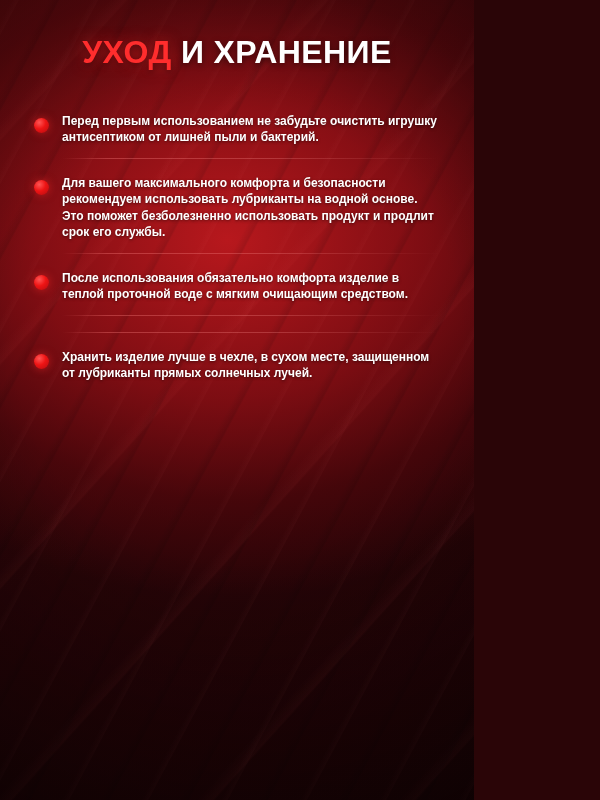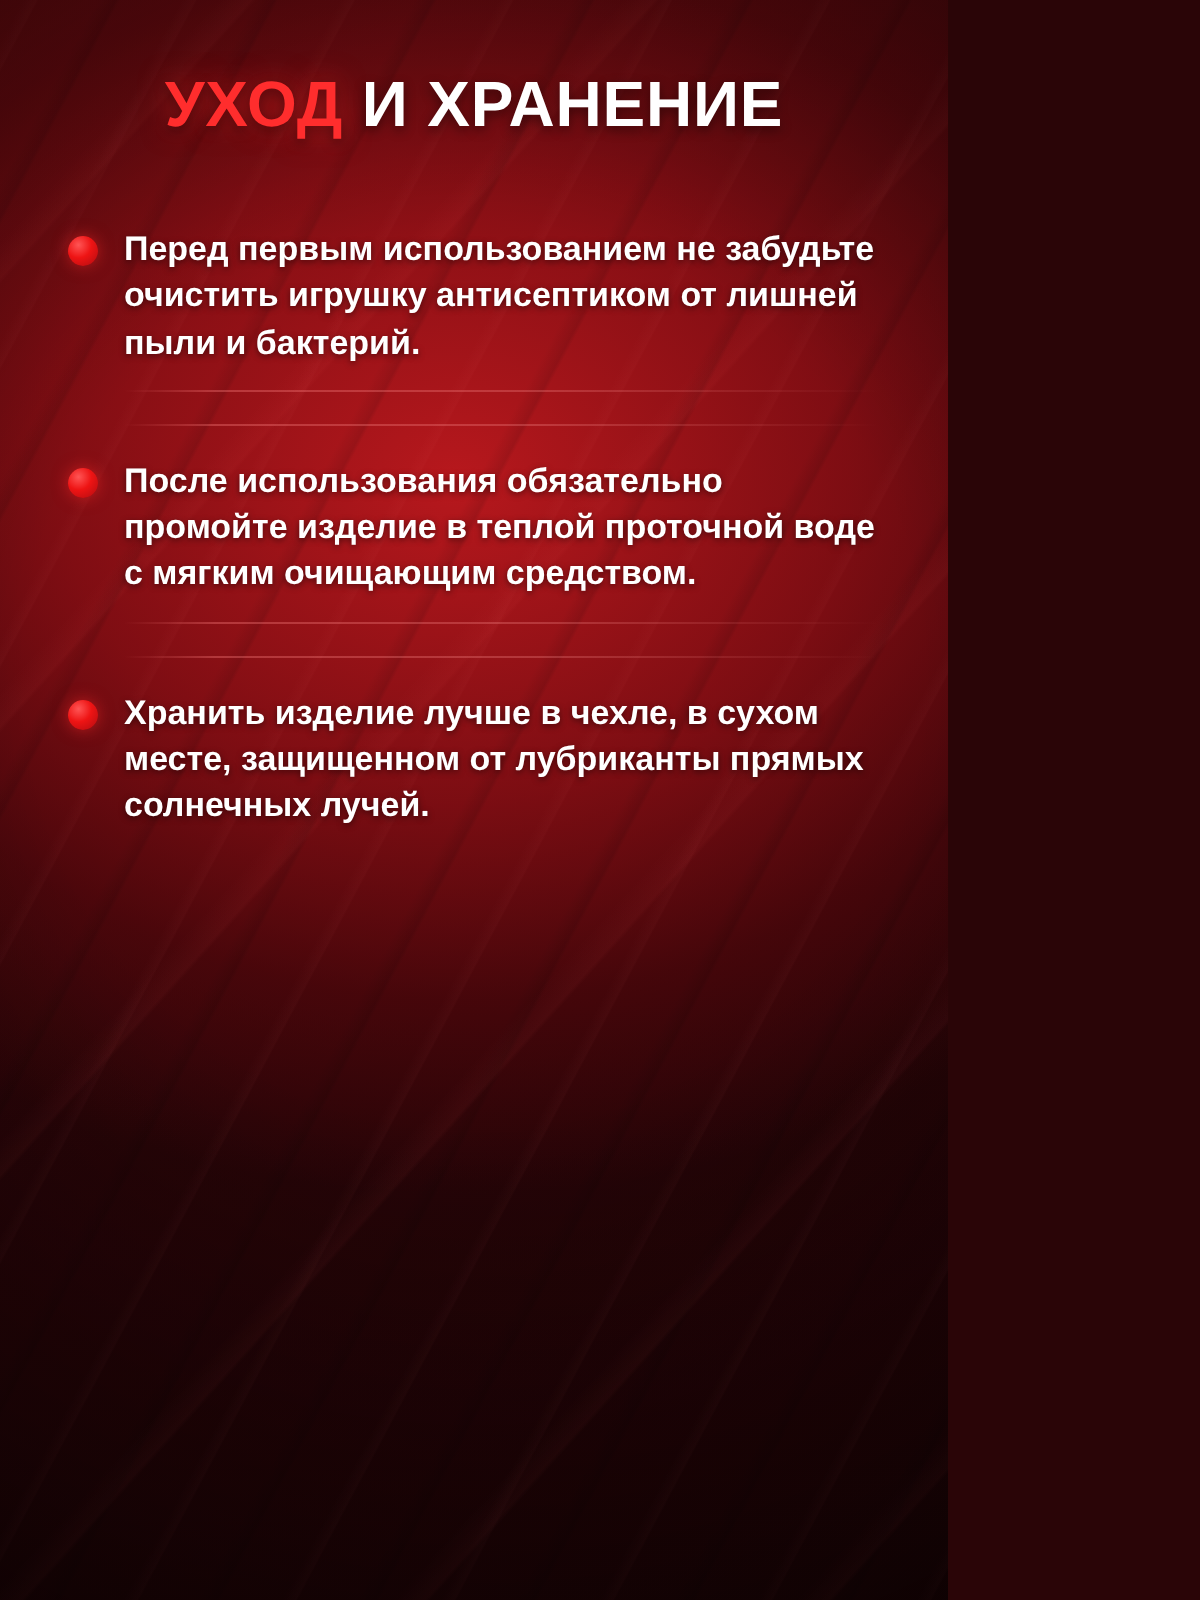--- a/index.html
+++ b/index.html
@@ -91,21 +91,21 @@
     width: 15px;
     height: 15px;
     border-radius: 50%;
     background: radial-gradient(circle at 35% 30%, #ff5555 0%, #ee1414 45%, #b00c10 100%);
     box-shadow: 0 0 8px rgba(255,40,40,0.55);
     margin-top: 5px;
     margin-right: 13px;
   }
   .item-text {
     color: #ffffff;
-    font-size: 17px;
+    font-size: 12px;
     font-weight: bold;
     line-height: 1.37;
     text-shadow: 0 1px 3px rgba(0,0,0,0.5);
     white-space: pre-line;
   }
   .divider {
     height: 1px;
     margin: 12px 0 16px 28px;
     background: linear-gradient(90deg, rgba(255,120,120,0.0) 0%, rgba(255,130,130,0.35) 12%, rgba(255,150,150,0.28) 55%, rgba(255,120,120,0.0) 100%);
   }
@@ -125,25 +125,30 @@
     </div>
 
     <div class="list">
 
       <div class="item">
         <span class="bullet"></span>
         <span class="item-text">Перед первым использованием не забудьте очистить игрушку антисептиком  от лишней пыли и бактерий.</span>
       </div>
       <div class="divider"></div>
 
+      <div class="item">
+        <span class="bullet"></span>
+        <span class="item-text">Для вашего максимального комфорта и безопасности рекомендуем использовать лубриканты на водной основе.
+Это поможет безболезненно использовать продукт и продлит срок его службы.</span>
+      </div>
       <div class="divider"></div>
 
       <div class="item">
         <span class="bullet"></span>
-        <span class="item-text">После использования обязательно промойте изделие в теплой проточной воде с мягким очищающим средством.</span>
+        <span class="item-text">После использования обязательно комфорта изделие в теплой проточной воде с мягким очищающим средством.</span>
       </div>
       <div class="divider"></div>
 
       <div class="divider"></div>
 
       <div class="item">
         <span class="bullet"></span>
         <span class="item-text">Хранить изделие лучше в чехле, в сухом месте, защищенном от лубриканты прямых солнечных лучей.</span>
       </div>
 

